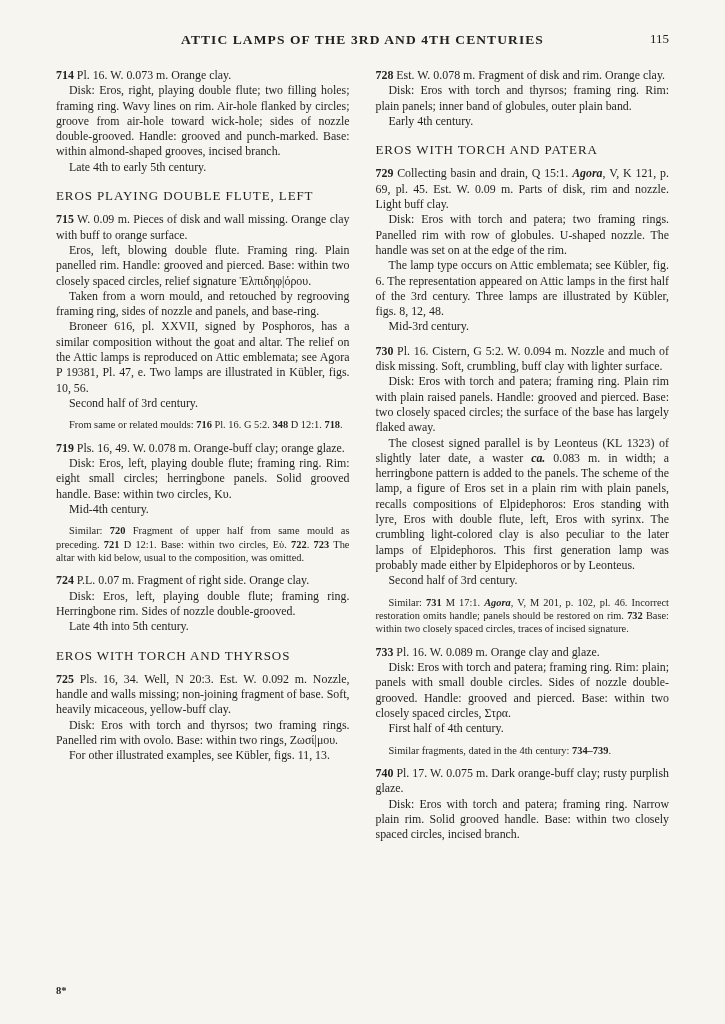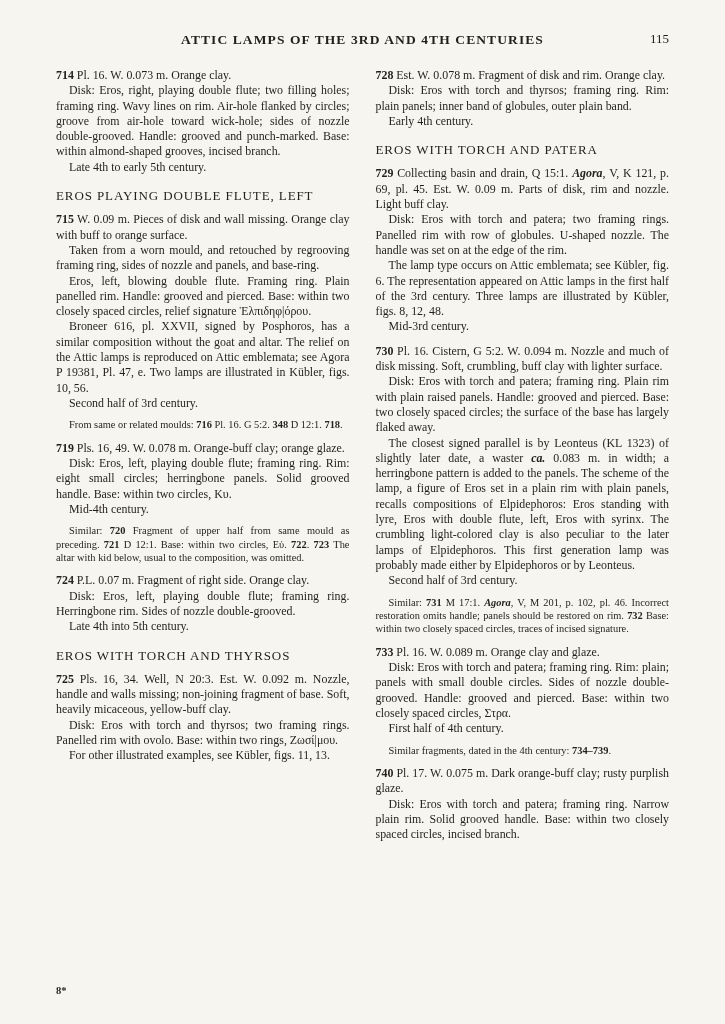--- a/index.html
+++ b/index.html
@@ -79,22 +79,22 @@
   <span class="page-number">115</span>
 </div>
 
 <div class="columns">
   <div class="column">
       <p class=" start"><b>714</b><span> Pl. 16. W. 0.073 m. Orange clay.</span></p>
       <p class=" ind"><span>Disk: Eros, right, playing double flute; two filling holes; framing ring. Wavy lines on rim. Air-hole flanked by circles; groove from air-hole toward wick-hole; sides of nozzle double-grooved. Handle: grooved and punch-marked. Base: within almond-shaped grooves, incised branch.</span></p>
       <p class=" ind"><span>Late 4th to early 5th century.</span></p>
       <h3 class="sec-heading">EROS PLAYING DOUBLE FLUTE, LEFT</h3>
       <p class=" start"><b>715</b><span> W. 0.09 m. Pieces of disk and wall missing. Orange clay with buff to orange surface.</span></p>
+      <p class=" ind"><span>Eros, left, blowing double flute. Framing ring. Plain panelled rim. Handle: grooved and pierced. Base: within two closely spaced circles, relief signature Ἐλπιδηφ|όρου.</span></p>
       <p class=" ind"><span>Taken from a worn mould, and retouched by regrooving framing ring, sides of nozzle and panels, and base-ring.</span></p>
-      <p class=" ind"><span>Eros, left, blowing double flute. Framing ring. Plain panelled rim. Handle: grooved and pierced. Base: within two closely spaced circles, relief signature Ἐλπιδηφ|όρου.</span></p>
       <p class=" ind"><span>Broneer 616, pl. XXVII, signed by Posphoros, has a similar composition without the goat and altar. The relief on the Attic lamps is reproduced on Attic emblemata; see Agora P 19381, Pl. 47, e. Two lamps are illustrated in Kübler, figs. 10, 56.</span></p>
       <p class=" ind"><span>Second half of 3rd century.</span></p>
       <p class="note"><span>From same or related moulds: </span><b>716</b><span> Pl. 16. G 5:2. </span><b>348</b><span> D 12:1. </span><b>718</b><span>.</span></p>
       <p class=" start"><b>719</b><span> Pls. 16, 49. W. 0.078 m. Orange-buff clay; orange glaze.</span></p>
       <p class=" ind"><span>Disk: Eros, left, playing double flute; framing ring. Rim: eight small circles; herringbone panels. Solid grooved handle. Base: within two circles, Κυ.</span></p>
       <p class=" ind"><span>Mid-4th century.</span></p>
       <p class="note"><span>Similar: </span><b>720</b><span> Fragment of upper half from same mould as preceding. </span><b>721</b><span> D 12:1. Base: within two circles, Εὐ. </span><b>722</b><span>. </span><b>723</b><span> The altar with kid below, usual to the composition, was omitted.</span></p>
       <p class=" start"><b>724</b><span> P.L. 0.07 m. Fragment of right side. Orange clay.</span></p>
       <p class=" ind"><span>Disk: Eros, left, playing double flute; framing ring. Herringbone rim. Sides of nozzle double-grooved.</span></p>
       <p class=" ind"><span>Late 4th into 5th century.</span></p>

